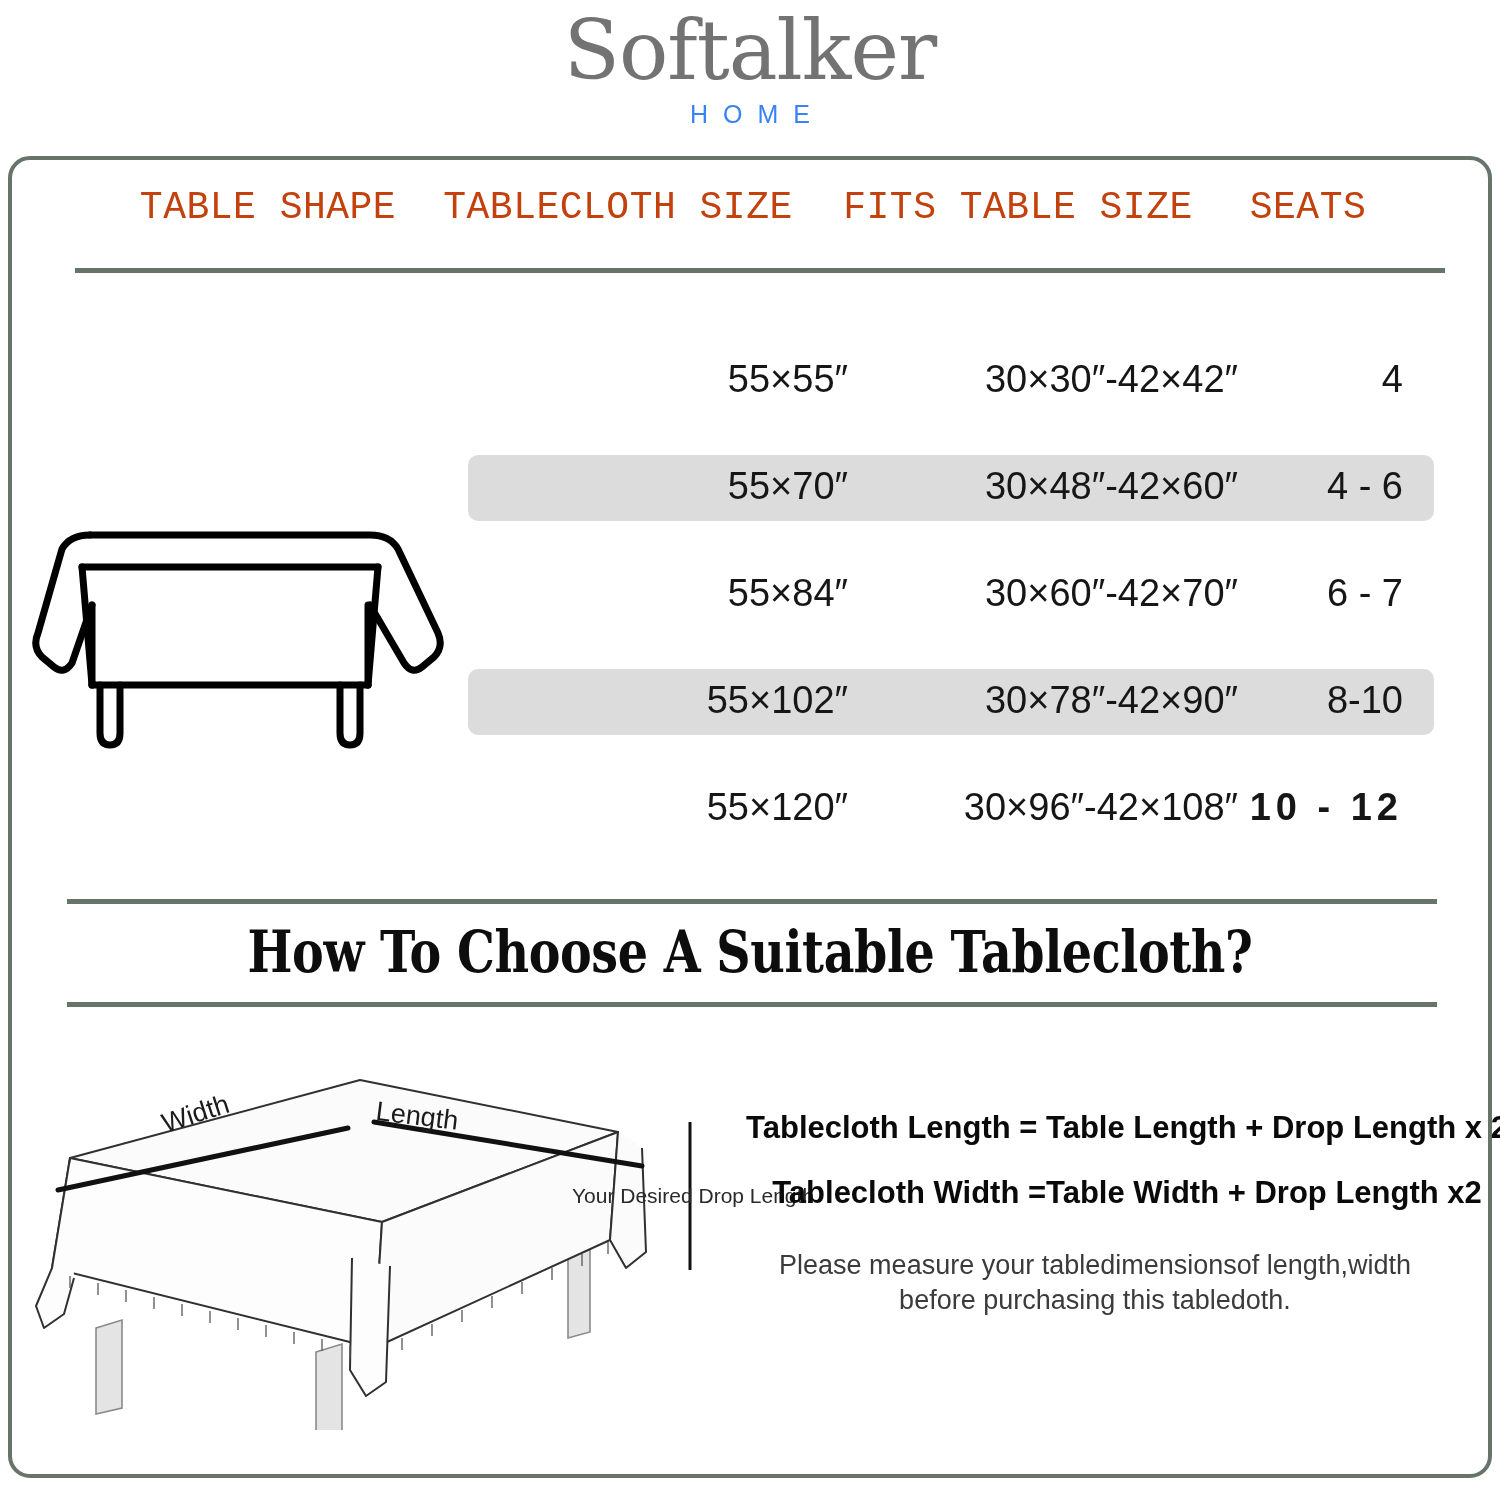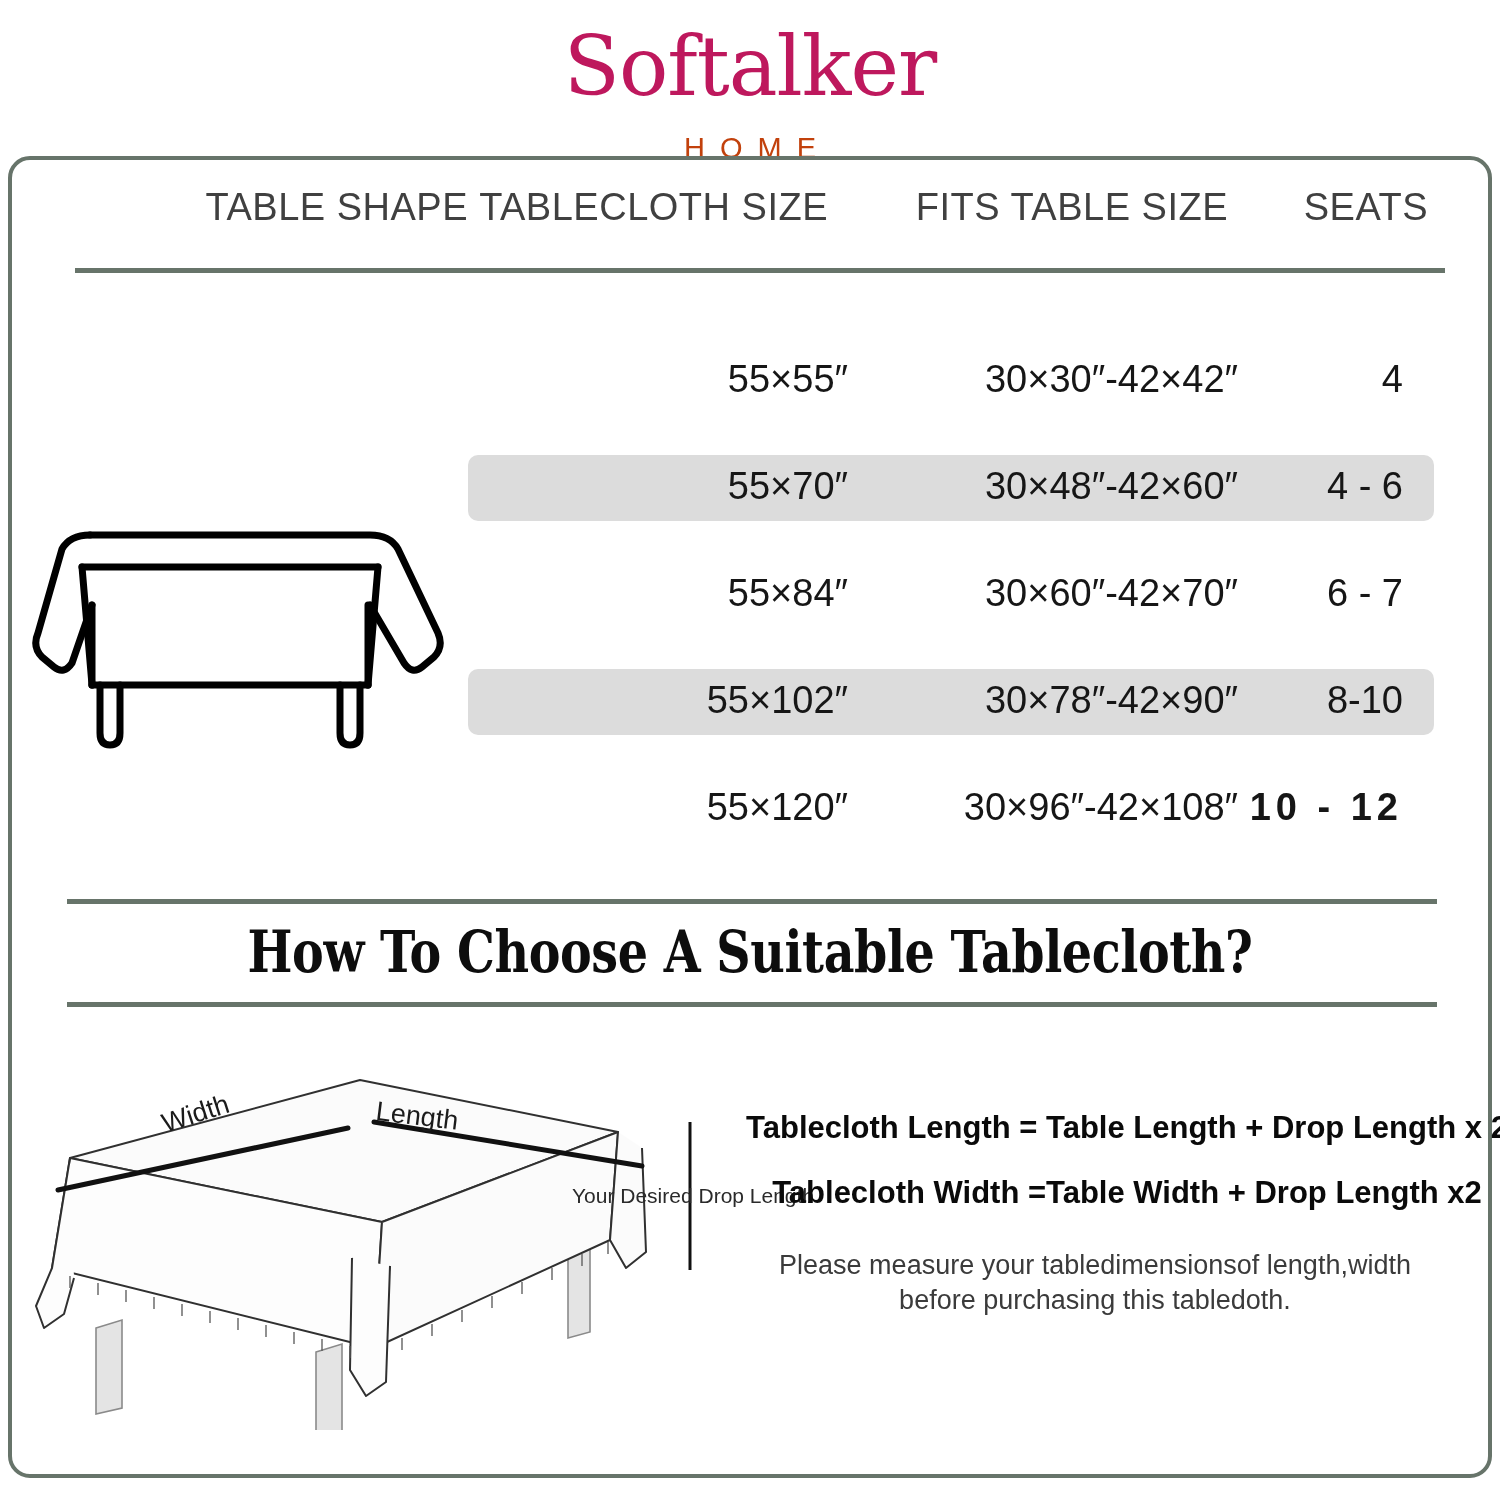--- a/index.html
+++ b/index.html
@@ -18,38 +18,38 @@
   
   #brand {
     position: absolute;
     top: 0;
     left: 0;
     width: 1500px;
     height: 150px;
     text-align: center;
   }
   #brand-name {
-    margin: 16px;
+    margin: 0;
     padding-top: 8px;
     font-family: "DejaVu Serif", serif;
     font-size: 82px;
     font-weight: 400;
     letter-spacing: -1px;
-    color: #be185d;
+    color: #737373;
     line-height: 1.05;
   }
   #brand-sub {
     margin: 0;
     padding-top: 6px;
     font-family: "Liberation Sans", sans-serif;
-    font-size: 29px;
+    font-size: 25px;
     font-weight: 400;
     letter-spacing: 15px;
     text-indent: 15px;
-    color: #c2410c;
+    color: #3b82f6;
   }
 
   
   #frame {
     position: absolute;
     left: 8px;
     top: 156px;
     width: 1484px;
     height: 1322px;
     border: 4px solid #67746a;
@@ -68,25 +68,25 @@
   .thead {
     position: absolute;
     left: 0;
     top: 30px;
     width: 1484px;
     height: 62px;
   }
   .th {
     position: absolute;
     font-size: 38px;
-    color: #404040;
-    font-family: Liberation Sans, sans-serif;
+    color: #c2410c;
+    font-family: Liberation Mono, monospace;
     letter-spacing: 0.5px;
     white-space: nowrap;
-    text-align: right;
+    text-align: center;
   }
   .th-shape  { left: 60px;  width: 400px; }
   .th-cloth  { left: 400px; width: 420px; }
   .th-fits   { left: 800px; width: 420px; }
   .th-seats  { left: 1180px; width: 240px; }
 
   #head-rule {
     position: absolute;
     left: 67px;
     top: 112px;

